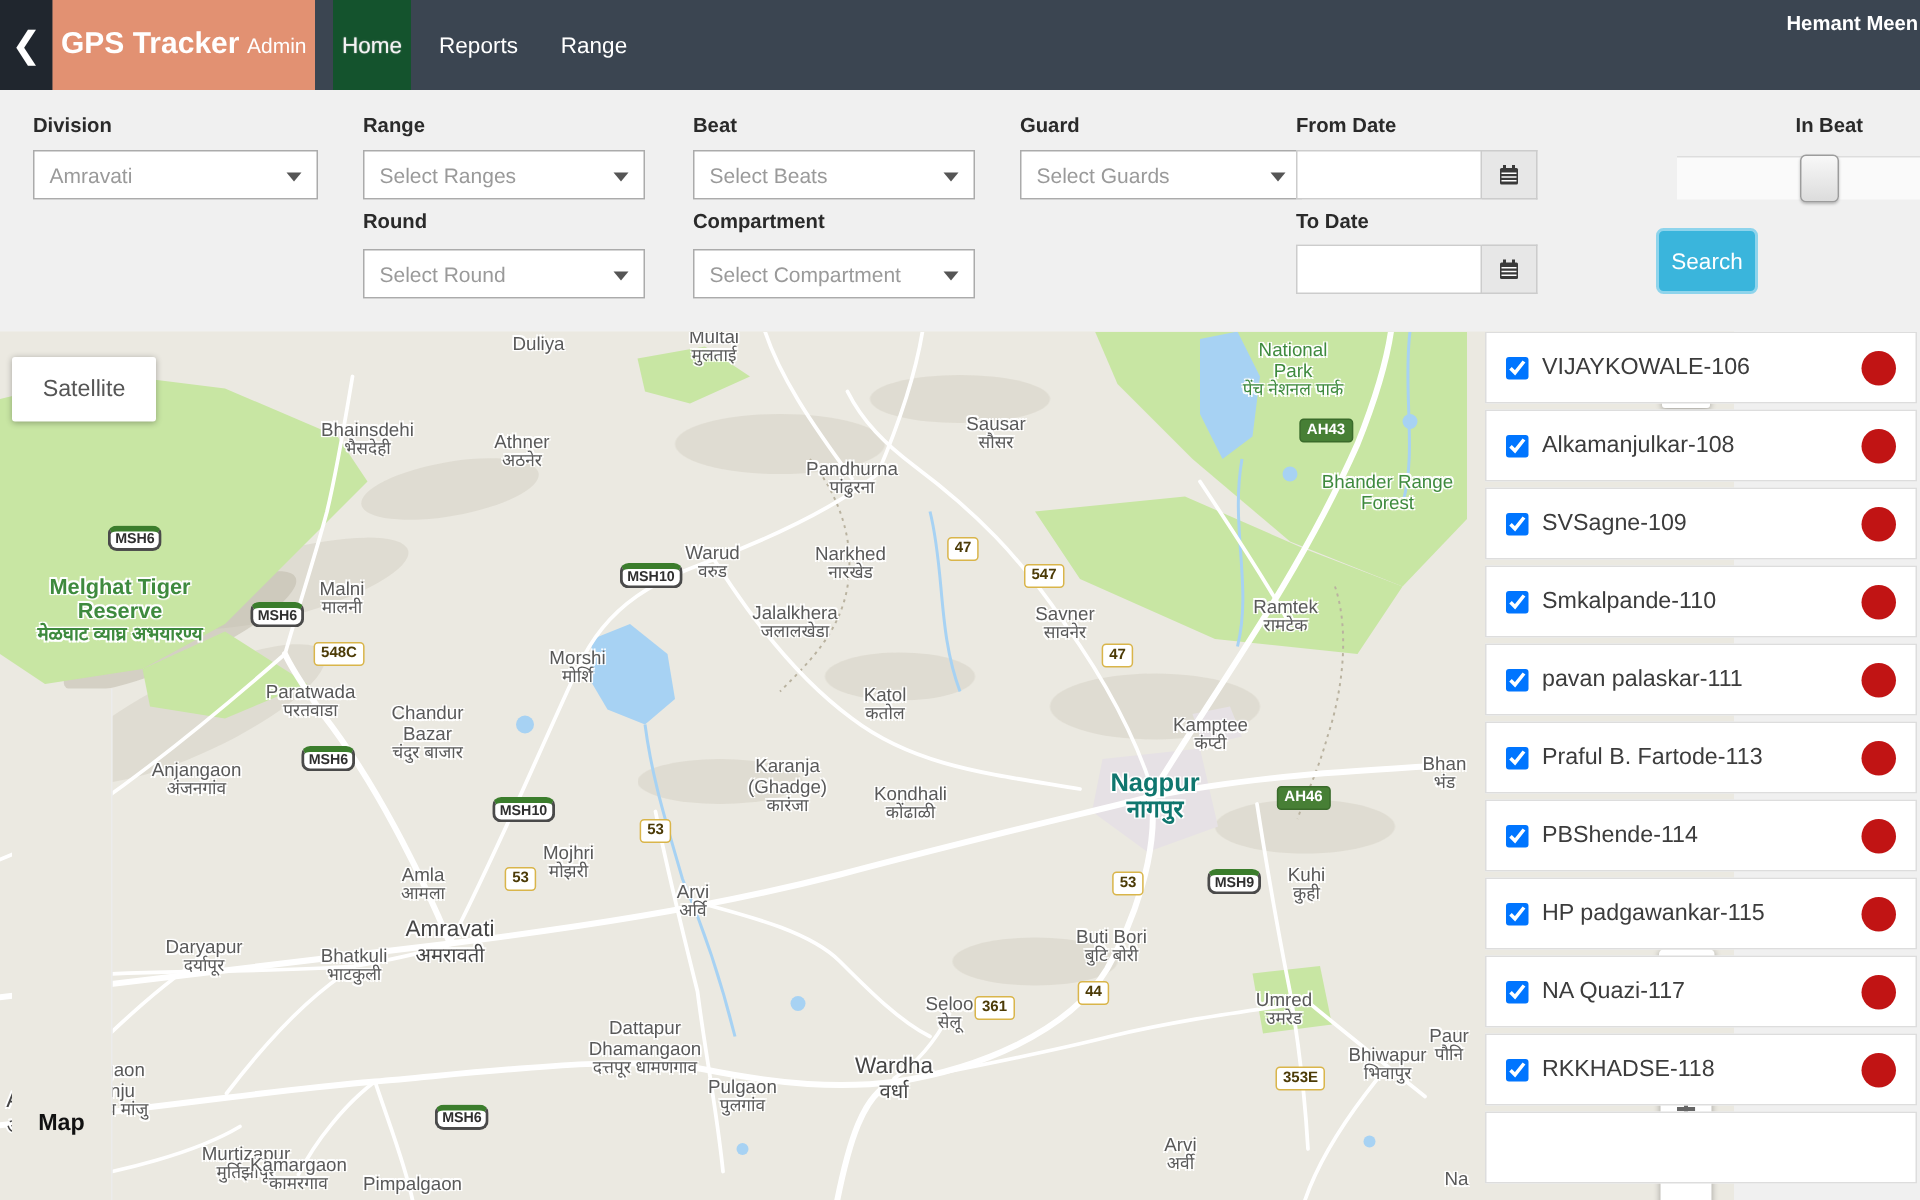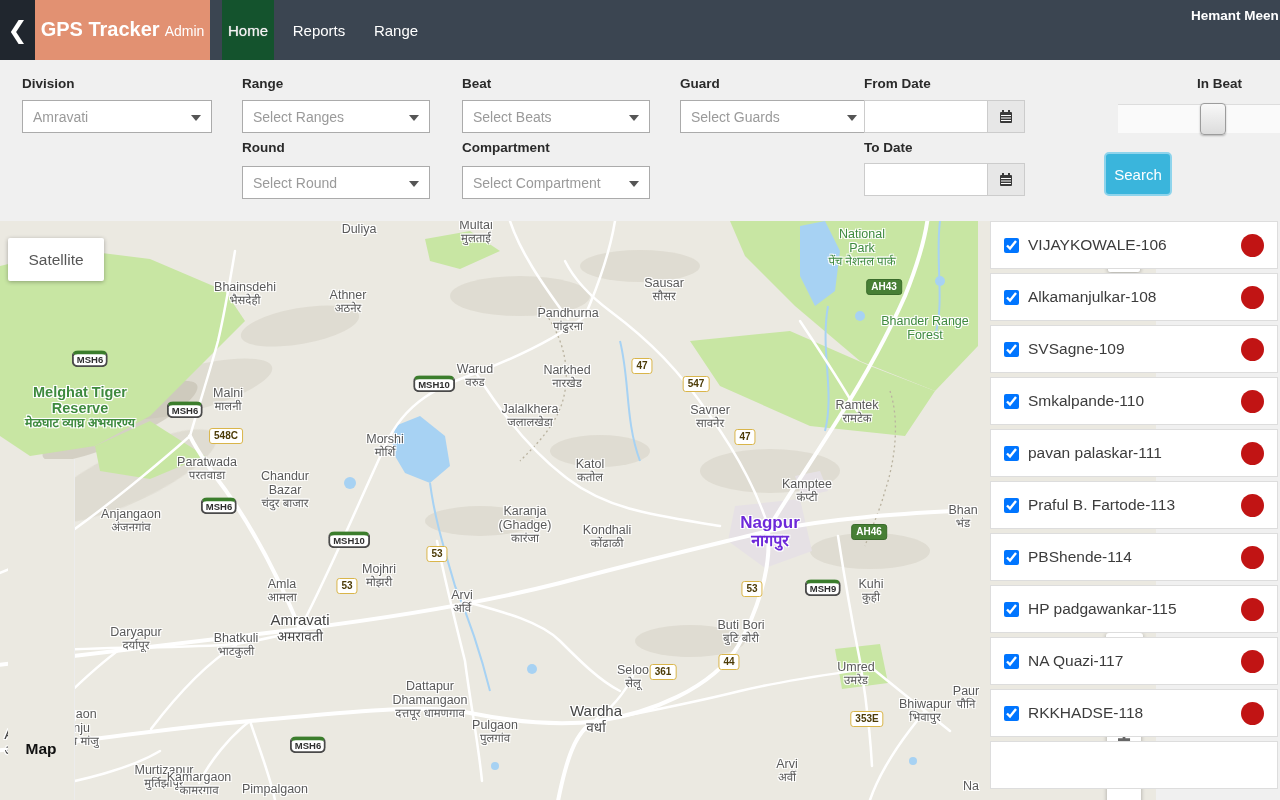--- a/index.html
+++ b/index.html
@@ -32,21 +32,21 @@
   .search-btn{position:absolute;left:1104px;top:152px;width:68px;height:44px;background:#3ab5dc;
               border:2px solid #8ed4ec;border-radius:5px;color:#fff;font-size:15px;cursor:pointer}
   
   .map{position:absolute;left:0;top:221px;width:1156px;height:579px;background:#ebe9e1;overflow:hidden}
   .map svg.base{position:absolute;left:0;top:0}
   .lbl{position:absolute;transform:translate(-50%,-50%);text-align:center;font-size:12.5px;color:#595959;line-height:1.12;
        white-space:nowrap;text-shadow:0 0 2px #fff,0 0 2px #fff,1px 1px 0 #fff,-1px -1px 0 #fff,1px -1px 0 #fff,-1px 1px 0 #fff}
   .lbl.wrap{white-space:normal}
   .lbl .hi{display:block;font-size:11.5px}
   .lbl-city{font-size:15px;color:#454545}.lbl-city .hi{font-size:13.5px}
-  .lbl-metro{font-size:17px;font-weight:bold;color:#6d28d9}.lbl-metro .hi{font-size:16px}
+  .lbl-metro{font-size:17px;font-weight:bold;color:#0f766e}.lbl-metro .hi{font-size:16px}
   .lbl-forest{color:#3e8a3e}.lbl-forest .hi{color:#3e8a3e}
   .lbl-forest-lg{color:#3e8a3e;font-size:14.5px;font-weight:bold}.lbl-forest-lg .hi{font-size:12.5px;font-weight:bold}
   .sh{position:absolute;transform:translate(-50%,-50%);font-size:10px;font-weight:bold;line-height:1.2;
       padding:1px 4px;border-radius:3px}
   .sh-y{background:#ffffff;color:#4c3b07;border:1px solid #d9b54a}
   .sh-g{background:#477f35;color:#fff;border:1px solid #3a6b2b}
   .sh-m{background:#fff;color:#2f2f2f;border:2px solid #4a4a4a;border-top:4px solid #3b7d2c;border-radius:6px;
         padding:0 3px;font-size:9.5px}
   .map-sat{position:absolute;left:8px;top:17px;height:43px;background:#fff;box-shadow:0 1px 4px rgba(0,0,0,.3);
            display:flex;border-radius:2px}

